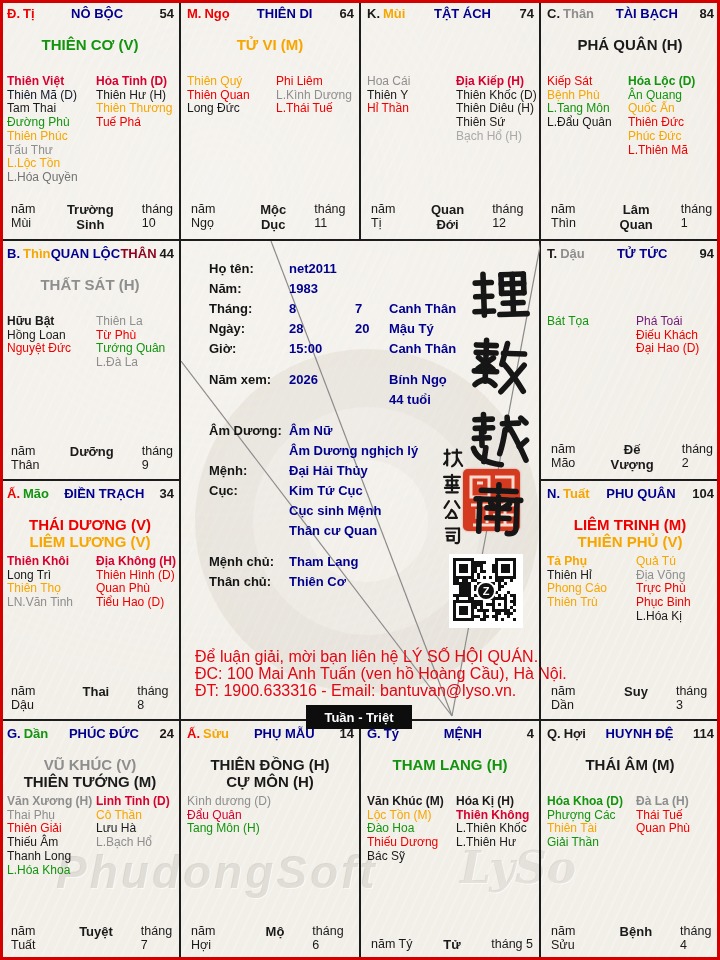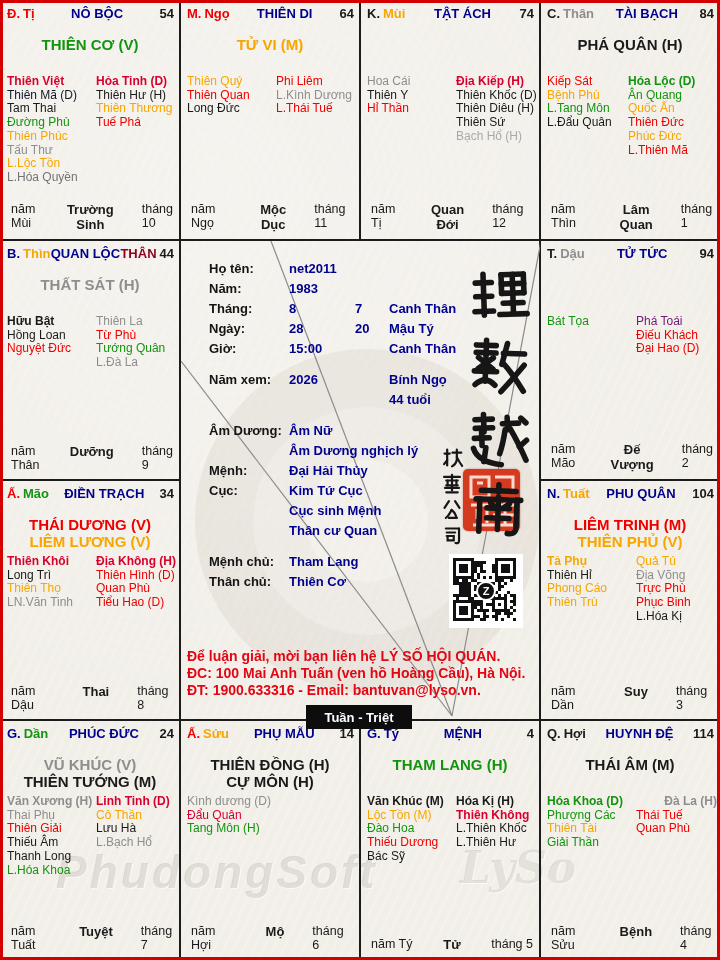--- a/index.html
+++ b/index.html
@@ -34,21 +34,21 @@
   #emblem{position:absolute;left:14px;top:108px;width:312px;height:312px;border-radius:50%;
           border:16px solid rgba(150,135,110,.10);
           box-shadow:inset 0 0 0 42px rgba(150,135,110,.05), inset 0 0 0 95px rgba(150,135,110,.05);}
   #aspect-lines{position:absolute;left:0;top:0;z-index:1;}
   #info-rows{position:absolute;top:18px;left:0;right:0;font-size:13px;font-weight:bold;z-index:3;}
   .crow{display:flex;height:20px;line-height:20px;padding-left:28px;white-space:nowrap;}
   .crow.gap{margin-top:11px;}
   .clabel{flex:0 0 80px;color:#141414;}
   .cv{color:#00008f;}
   .ca{flex:0 0 66px}.cb{flex:0 0 34px}.cc{flex:1}
-  #contact{position:absolute;left:6px;top:407px;font-size:14px;font-weight:bold;
+  #contact{position:absolute;left:14px;top:407px;font-size:16px;font-weight:normal;
            color:#e30613;line-height:17px;z-index:4;white-space:nowrap;}
   #calligraphy{position:absolute;left:252px;top:10px;z-index:3;}
   #seal{position:absolute;left:282px;top:228px;width:57px;height:62px;background:#d43a20;
         border-radius:5px;z-index:2;box-shadow:0 0 2px rgba(180,40,20,.6);}
   #qr{position:absolute;left:268px;top:313px;z-index:3;}
   #badge{position:absolute;left:306px;top:705px;width:106px;height:24px;background:#0d0d0d;color:#ffffff;
          font-size:13px;font-weight:bold;display:flex;align-items:center;justify-content:center;z-index:25;}
   .wm{position:absolute;z-index:1;pointer-events:none;font-weight:bold;font-style:italic;
       color:rgba(125,115,95,.20);text-shadow:1px 1px 0 rgba(255,255,255,.55);}
   #wm-left{left:56px;top:845px;font-size:46px;letter-spacing:3px;}
@@ -772,21 +772,21 @@
         <div class="mstar" style="color: rgb(26, 26, 26);">THÁI ÂM (M)</div>
       </div>
       <div class="cols">
         <div class="col">
           <div class="star b" style="color: rgb(19, 148, 15);">Hóa Khoa (D)</div>
           <div class="star" style="color: rgb(19, 148, 15);">Phượng Các</div>
           <div class="star" style="color: rgb(247, 166, 0);">Thiên Tài</div>
           <div class="star" style="color: rgb(19, 148, 15);">Giải Thần</div>
         </div>
         <div class="col colR">
-          <div class="star b" style="color: rgb(142, 142, 142); text-align: right;">Đà La (H)</div>
+          <div class="star b" style="color: rgb(142, 142, 142);">Đà La (H)</div>
           <div class="star" style="color: rgb(239, 0, 0);">Thái Tuế</div>
           <div class="star" style="color: rgb(239, 0, 0);">Quan Phù</div>
         </div>
       </div>
       <div class="ftr">
         <span class="fyear">năm Sửu</span>
         <span class="fstage">Bệnh</span>
         <span class="fmonth">tháng 4</span>
       </div>
     </div>

